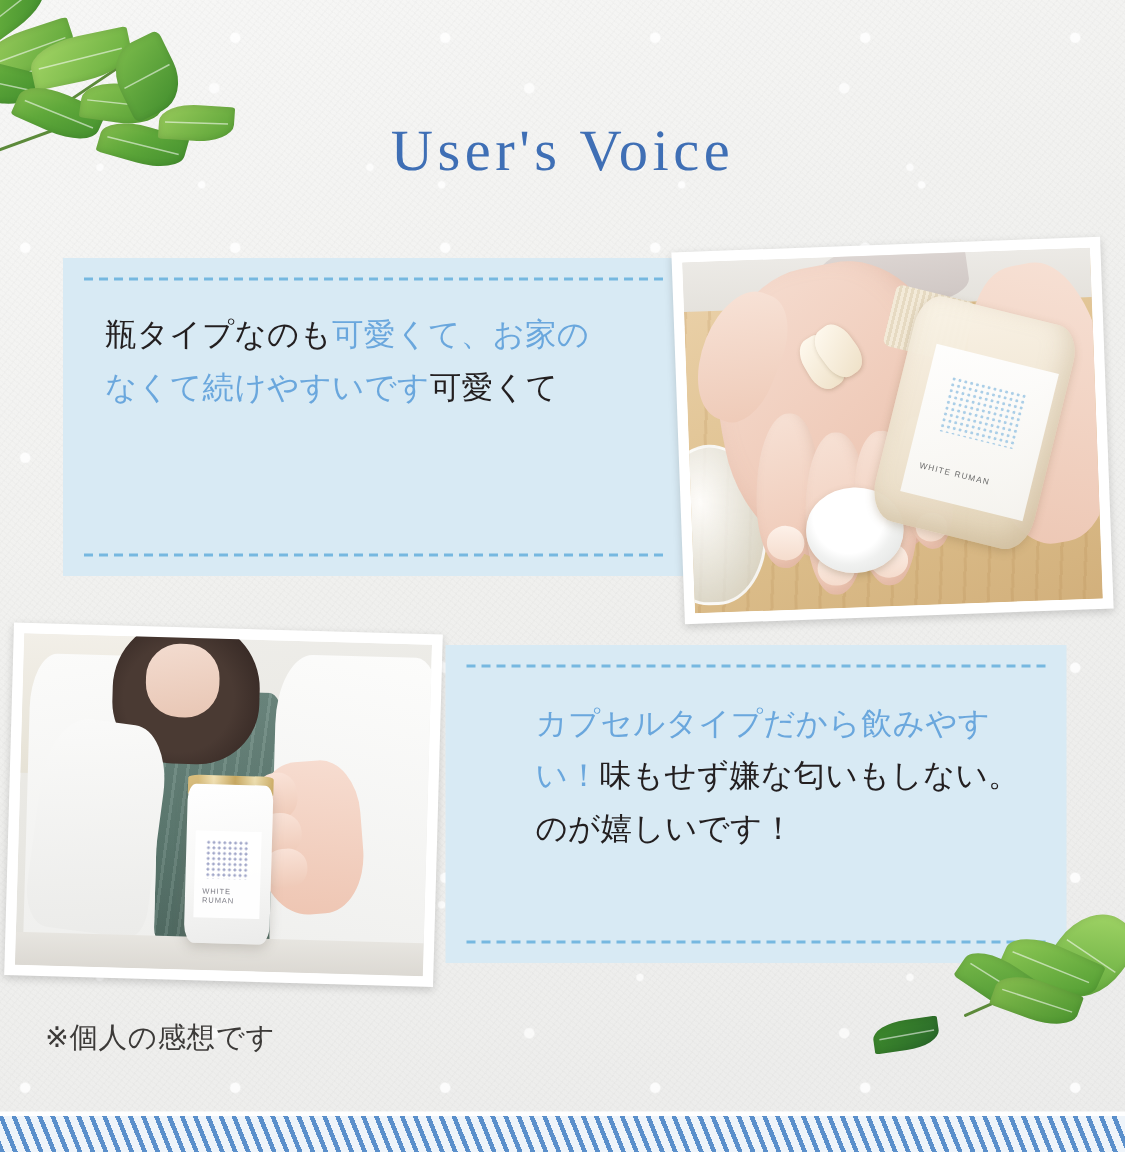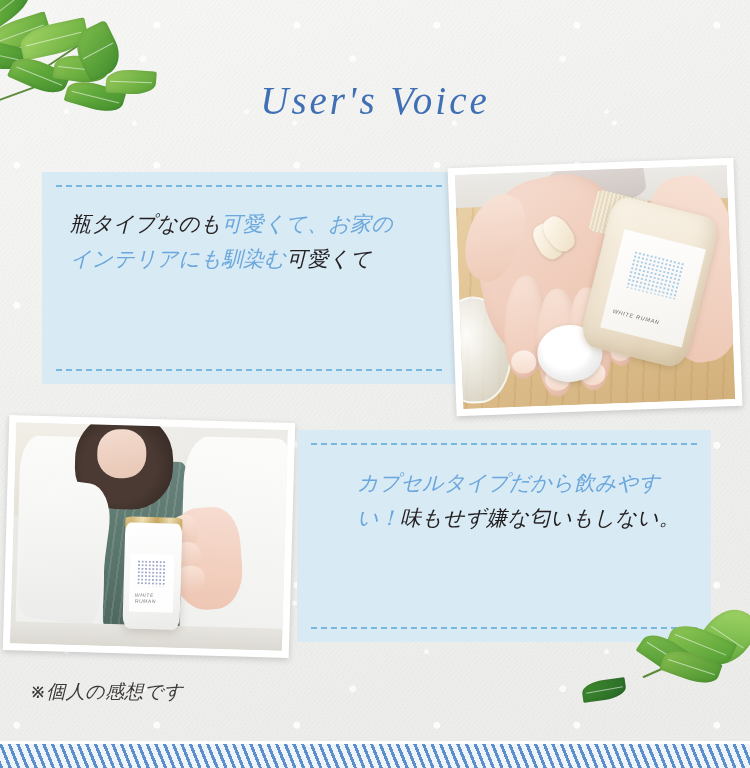--- a/index.html
+++ b/index.html
@@ -12,21 +12,20 @@
     overflow: hidden;
     font-family: "Liberation Sans", "DejaVu Sans", sans-serif;
   }
 
   .page {
     position: relative;
     width: 750px;
     height: 768px;
     background: #f2f2f0;
     overflow: hidden;
-    font-style: italic;
   }
 
   
   .paper-texture {
     position: absolute;
     inset: 0;
     background:
       radial-gradient(circle at 12% 18%, rgba(255,255,255,0.85) 0 3px, rgba(0,0,0,0) 4px),
       radial-gradient(circle at 37% 62%, rgba(255,255,255,0.7) 0 2px, rgba(0,0,0,0) 3px),
       radial-gradient(circle at 68% 28%, rgba(255,255,255,0.7) 0 3px, rgba(0,0,0,0) 4px),
@@ -398,21 +397,21 @@
   <div class="panel panel-1">
     <div class="dash-line dash-top"></div>
     <div class="dash-line dash-bottom"></div>
   </div>
 
   <div class="quote quote-1">
     <div>
       <span>瓶タイプなのも</span><span class="hl">可愛くて、お家の</span>
     </div>
     <div>
-      <span class="hl">インテリアにも馴染む</span><span>可愛くて</span>
+      <span class="hl">なくて続けやすいです</span><span>可愛くて</span>
     </div>
   </div>
 
   <div class="photo photo-1">
     <div class="photo-inner">
       <div class="p1-bg"></div>
       <div class="p1-cloth"></div>
       <div class="p1-wood"></div>
       <div class="p1-glass"></div>
       <div class="p1-sleeve"></div>
@@ -473,20 +472,23 @@
     <div class="dash-line dash-bottom"></div>
   </div>
 
   <div class="quote quote-2">
     <div>
       <span class="hl">カプセルタイプだから飲みやす</span>
     </div>
     <div>
       <span class="hl">い！</span><span>味もせず嫌な匂いもしない。</span>
     </div>
+    <div>
+      <span>のが嬉しいです！</span>
+    </div>
   </div>
 
   <div style="position:absolute;left:576px;top:608px;width:180px;height:110px;">
     <div class="stem" style="left:62px;top:46px;width:110px;transform:rotate(-24deg);"></div>
     <div class="leaf" style="left:128px;top:-2px;width:46px;height:62px;transform:rotate(36deg);
          border-radius:56% 8% 56% 8%;background:linear-gradient(150deg,#a8d96b,#5aa437);"></div>
     <div class="leaf" style="left:92px;top:22px;width:66px;height:30px;transform:rotate(24deg);
          background:linear-gradient(135deg,#93cb58,#4d9a30);"></div>
     <div class="leaf" style="left:62px;top:34px;width:62px;height:28px;transform:rotate(34deg);
          background:linear-gradient(135deg,#7fbe4d,#3f8c2c);"></div>

